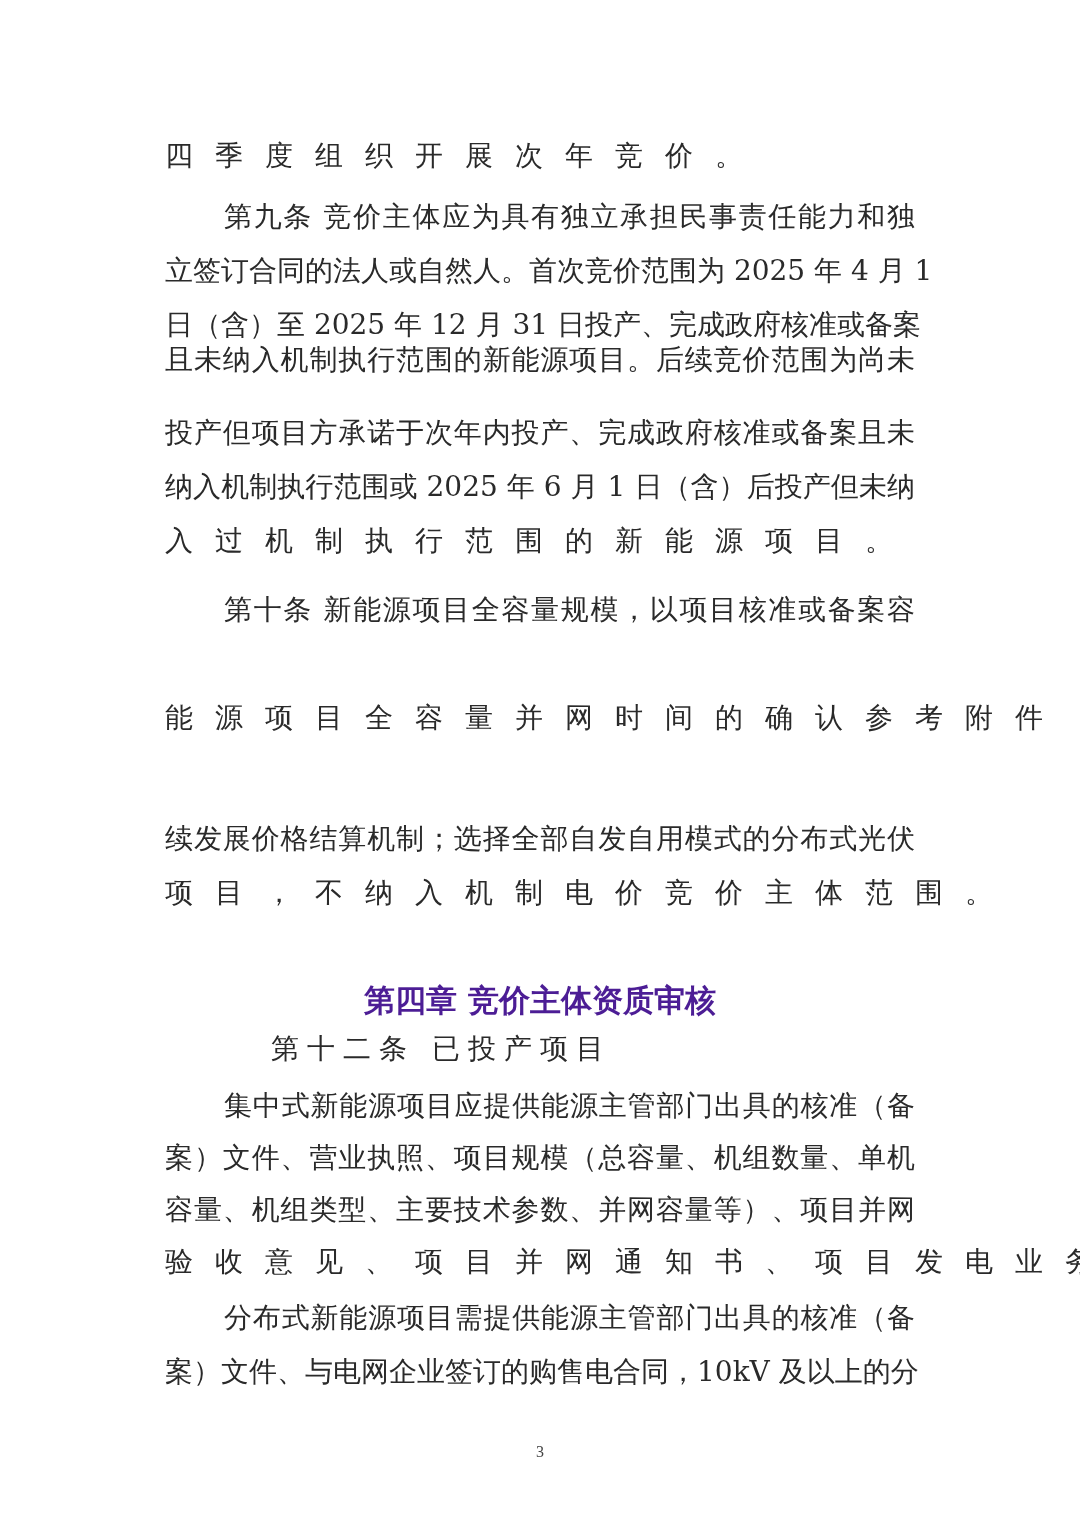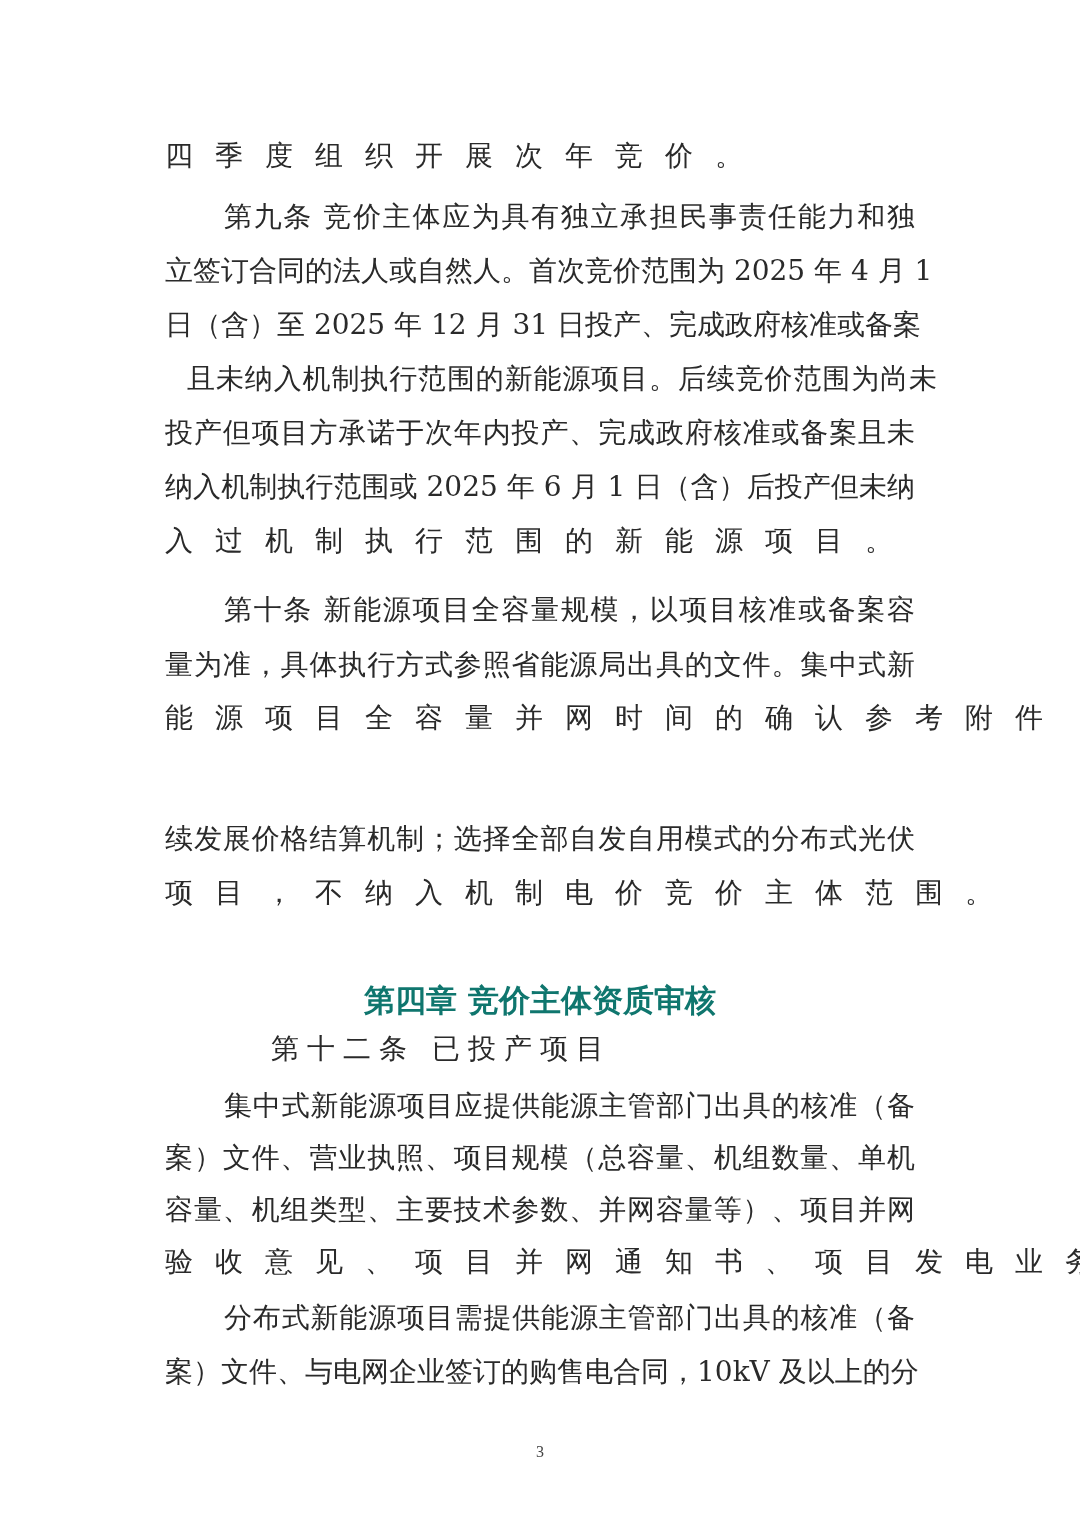--- a/index.html
+++ b/index.html
@@ -23,21 +23,21 @@
   .line.indent { left: 224px; width: 691px; }
   .heading {
     position: absolute;
     left: 0; width: 1080px;
     top: 980px;
     text-align: center;
     font-family: "DejaVu Sans", "Liberation Sans", sans-serif;
     font-weight: bold;
     font-size: 31px;
     line-height: 40px;
-    color: #0f766e;
+    color: #4c1d95;
   }
   .pagenum {
     position: absolute;
     left: 0; width: 1080px;
     top: 1443px;
     text-align: center;
     font-family: "Liberation Serif", serif;
     font-size: 16px;
     color: #444;
   }
@@ -45,27 +45,26 @@
 </head>
 <body>
 
 <div class="page">
 
   <div class="line last" style="top:136px; letter-spacing:22px;">四季度组织开展次年竞价。</div>
 
   <div class="line indent" style="top:197px;">第九条 竞价主体应为具有独立承担民事责任能力和独</div>
   <div class="line" style="top:251px;">立签订合同的法人或自然人。首次竞价范围为 2025 年 4 月 1</div>
   <div class="line" style="top:305px;">日（含）至 2025 年 12 月 31 日投产、完成政府核准或备案</div>
-  <div class="line" style="top:359px;margin-left:22px;">且未纳入机制执行范围的新能源项目。后续竞价范围为尚未</div>
+  <div class="line" style="top:340px;">且未纳入机制执行范围的新能源项目。后续竞价范围为尚未</div>
   <div class="line" style="top:413px;">投产但项目方承诺于次年内投产、完成政府核准或备案且未</div>
   <div class="line" style="top:467px;">纳入机制执行范围或 2025 年 6 月 1 日（含）后投产但未纳</div>
   <div class="line last" style="top:521px; letter-spacing:22px;">入过机制执行范围的新能源项目。</div>
 
   <div class="line indent" style="top:590px;">第十条 新能源项目全容量规模，以项目核准或备案容</div>
-  <div class="line" style="top:645px;">量为准，具体执行方式参照省能源局出具的文件。集中式新</div>
   <div class="line last" style="top:698px; letter-spacing:22px;">能源项目全容量并网时间的确认参考附件 2。</div>
 
   <div class="line" style="top:819px;">续发展价格结算机制；选择全部自发自用模式的分布式光伏</div>
   <div class="line last" style="top:873px; letter-spacing:22px;">项目，不纳入机制电价竞价主体范围。</div>
 
   <div class="heading">第四章  竞价主体资质审核</div>
 
   <div class="line indent last" style="top:1029px; letter-spacing:8px;margin-left:47px;">第十二条  已投产项目</div>
   <div class="line indent" style="top:1086px;">集中式新能源项目应提供能源主管部门出具的核准（备</div>
   <div class="line" style="top:1138px;">案）文件、营业执照、项目规模（总容量、机组数量、单机</div>

